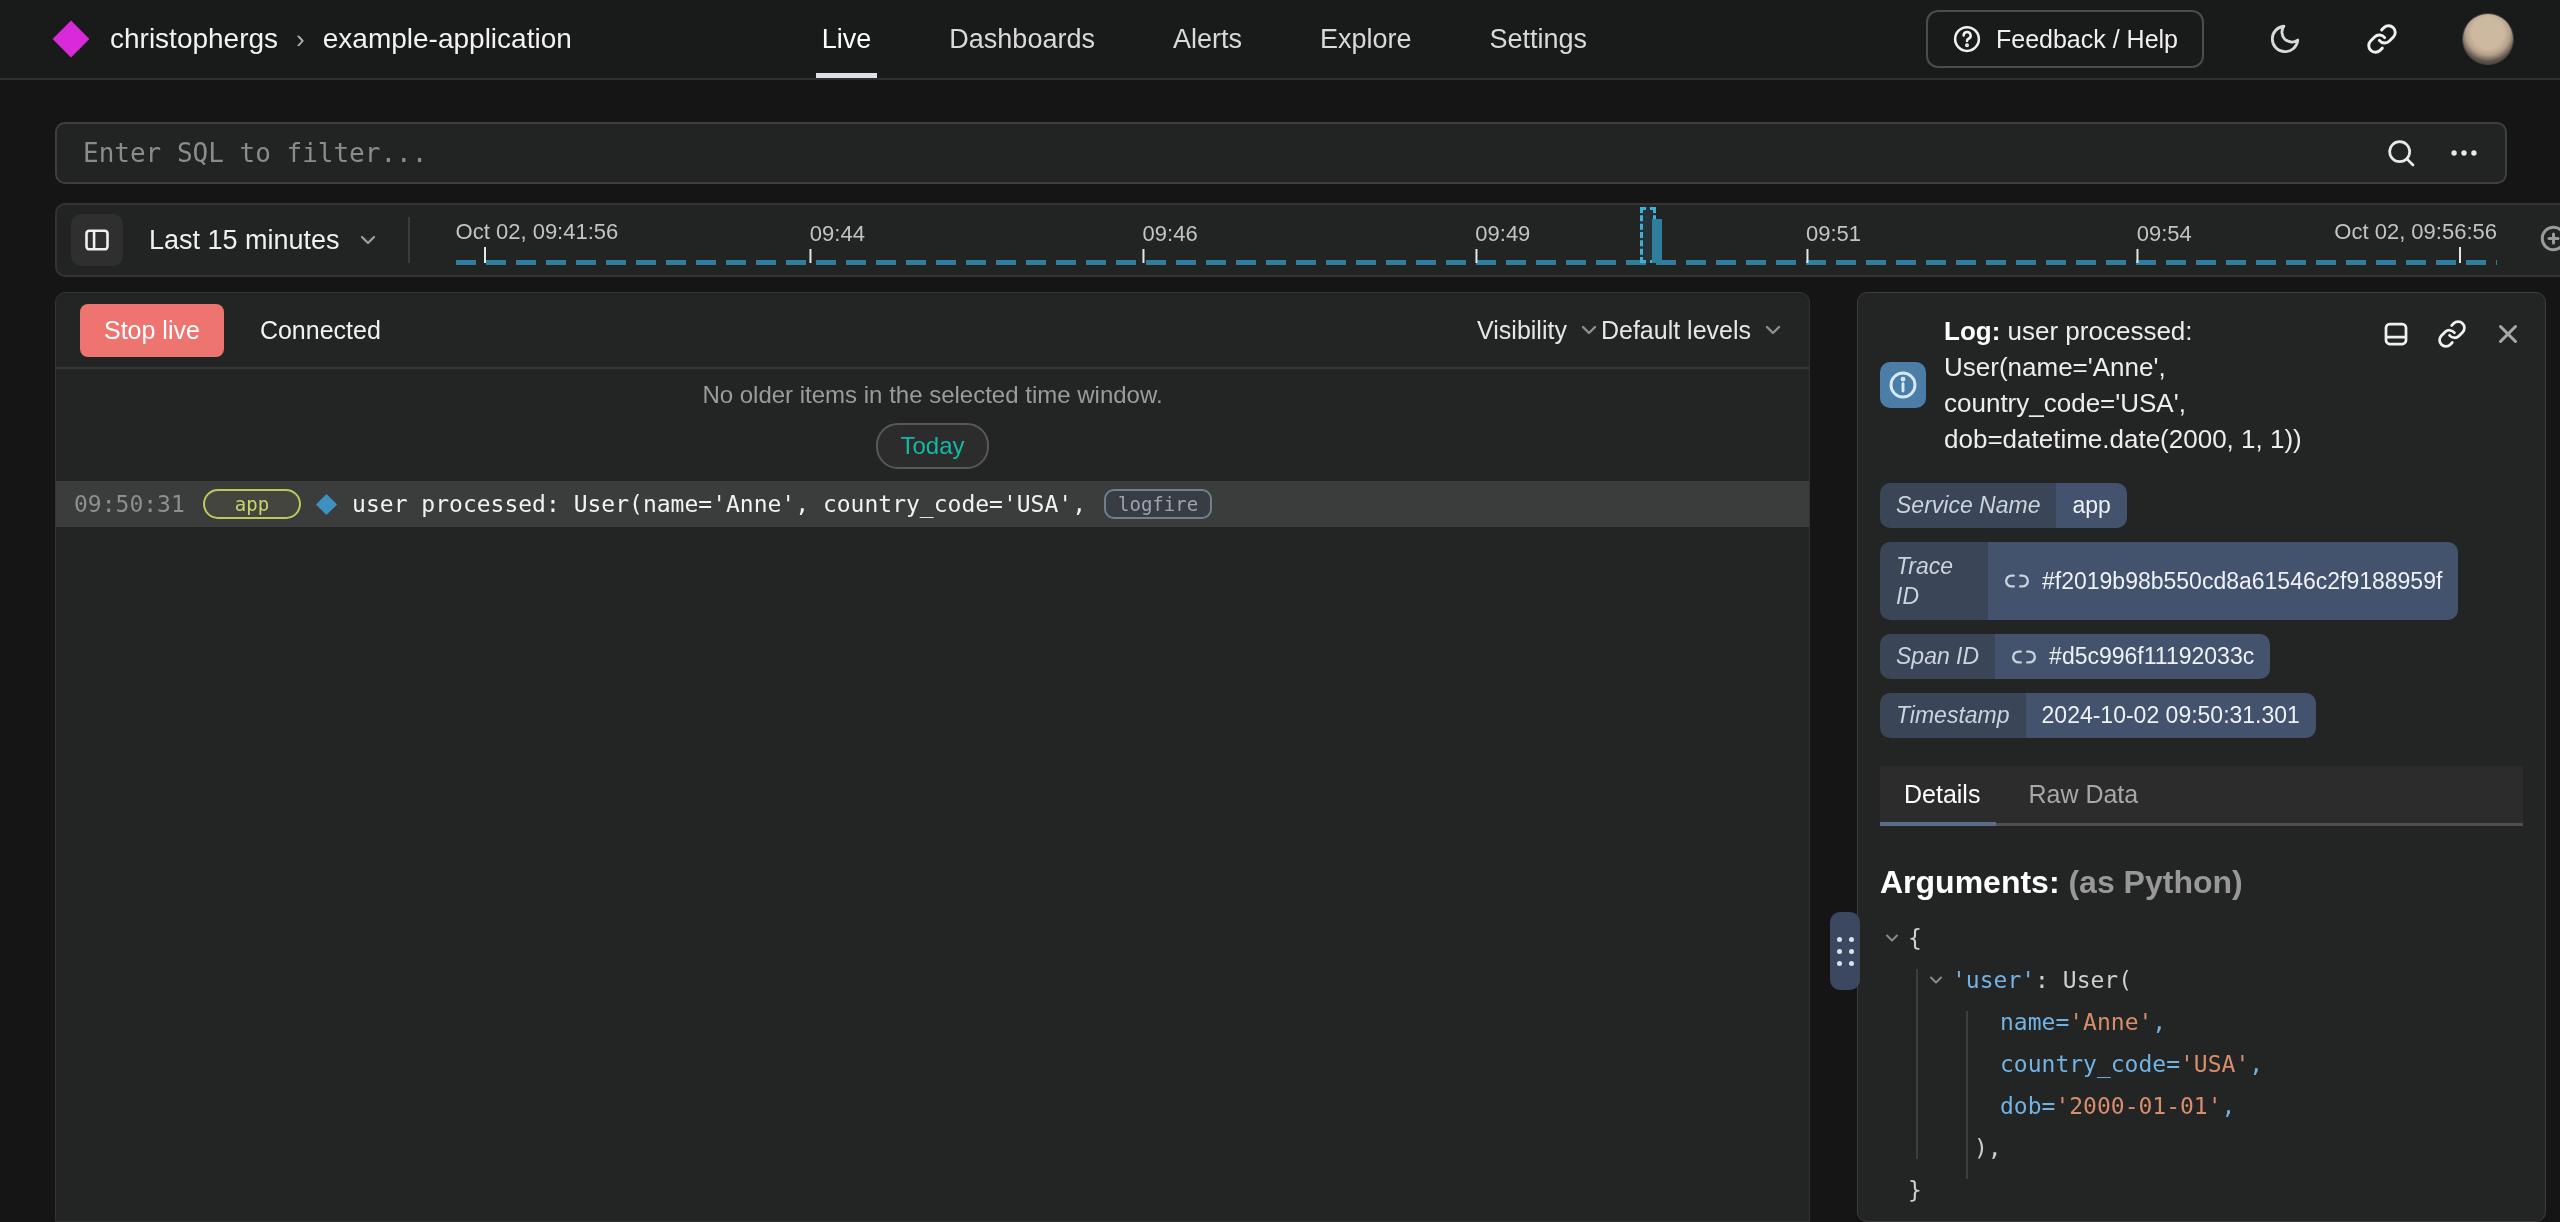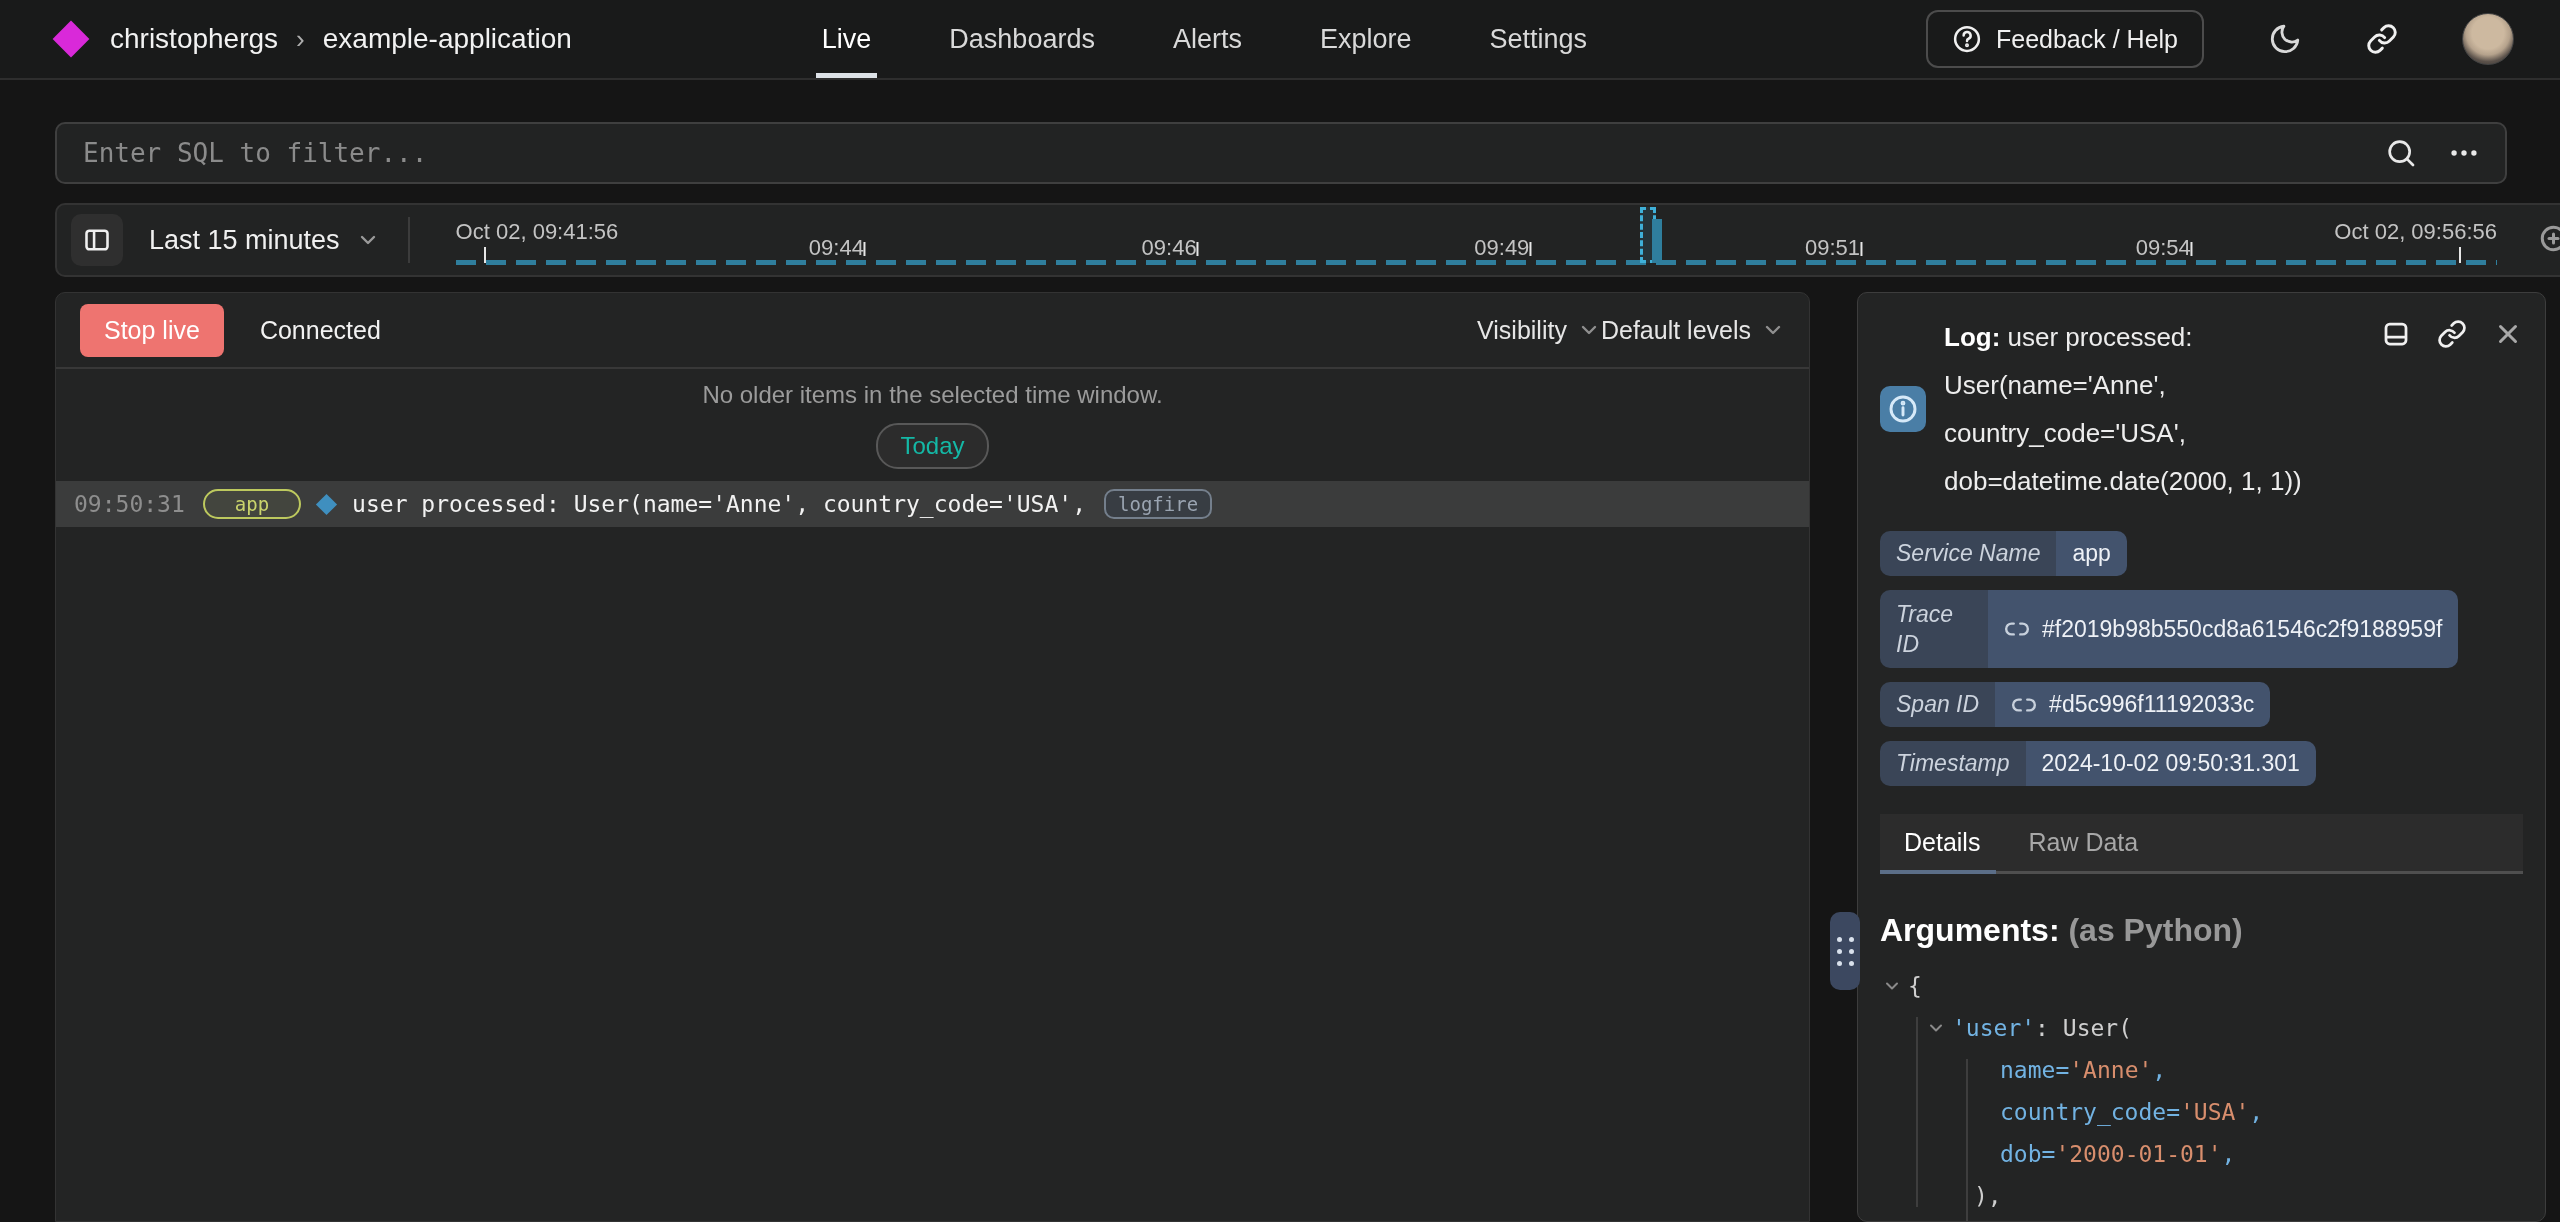--- a/index.html
+++ b/index.html
@@ -46,21 +46,21 @@
   
   .timelinebar{position:absolute;left:55px;top:203px;width:2540px;height:74px;background:#222323;
     border:2px solid #333;border-radius:10px;display:flex;align-items:center;padding:0 20px 0 14px;}
   .tl-toggle{width:52px;height:52px;border-radius:10px;background:#2f2f2f;border:none;cursor:pointer;
     display:flex;align-items:center;justify-content:center;margin-right:26px;}
   .tl-range{display:flex;align-items:center;gap:16px;font-size:27px;color:#f0f0f0;cursor:pointer;margin-right:28px;}
   .tl-divider{width:2px;height:46px;background:#3c3c3c;margin-right:46px;}
   .tl-track{position:relative;flex:1;height:100%;margin-right:40px;}
   .tl-baseline{position:absolute;left:0;right:0;bottom:10px;height:5px;
     background:repeating-linear-gradient(to right,var(--teal) 0,var(--teal) 20px,transparent 20px,transparent 30px);}
-  .tl-tick{position:absolute;bottom:12px;transform:translateX(-50%);display:flex;flex-direction:row;align-items:center;}
+  .tl-tick{position:absolute;bottom:12px;transform:translateX(-50%);display:flex;flex-direction:column;align-items:flex-start;}
   .tl-tick .lbl{font-size:22px;color:#c3c3c3;margin-bottom:2px;}
   .tl-tick .bar{width:2px;height:14px;background:#e6e6e6;}
   .tl-end{position:absolute;bottom:12px;display:flex;flex-direction:column;}
   .tl-end .lbl{font-size:22px;color:#c3c3c3;margin-bottom:2px;}
   .tl-end .bar{width:2px;height:16px;background:#e6e6e6;}
   .tl-spike-outline{position:absolute;bottom:12px;left:58%;width:16px;height:56px;
     border:3px dashed var(--teal_bright);background:rgba(63,176,216,0.12);}
   .tl-spike-solid{position:absolute;bottom:12px;left:calc(58% + 12px);width:10px;height:44px;background:var(--teal);}
   .tl-zoom{background:none;border:none;cursor:pointer;color:#9a9a9a;display:flex;align-items:center;}
 
@@ -91,21 +91,21 @@
     border-radius:10px;display:flex;align-items:center;justify-content:center;cursor:col-resize;z-index:5;}
   .dots{display:grid;grid-template-columns:repeat(2,5px);grid-template-rows:repeat(3,5px);gap:7px;}
   .dots i{width:5px;height:5px;border-radius:50%;background:#d9e1ec;}
 
   
   .detail-panel{position:absolute;left:1857px;top:292px;width:689px;height:930px;background:var(--panel-bg);
     border:1px solid #3d3d3d;border-radius:10px;padding:20px 0 0 0;overflow:hidden;}
   .dp-header{display:flex;padding:0 22px;gap:18px;}
   .info-chip{align-self:center;flex:0 0 auto;width:46px;height:46px;border-radius:10px;background:var(--info_blue);
     display:flex;align-items:center;justify-content:center;}
-  .dp-title{flex:0 1 400px;font-size:26px;line-height:48px;color:#ededed;word-wrap:break-word;}
+  .dp-title{flex:0 1 400px;font-size:26px;line-height:36px;color:#ededed;word-wrap:break-word;}
   .dp-title b{font-weight:bold;color:#ffffff;}
   .dp-actions{margin-left:auto;display:flex;gap:26px;align-self:flex-start;padding-top:6px;}
   .dp-attrs{display:flex;flex-direction:column;align-items:flex-start;gap:14px;margin:26px 22px 0 22px;}
   .pill{display:flex;border-radius:10px;overflow:hidden;font-size:23px;max-width:645px;}
   .pill .plabel{background:var(--pill_label_bg);color:#ccd3dd;font-style:italic;padding:9px 16px;
     display:flex;align-items:center;flex:0 0 auto;}
   .pill .pvalue{background:var(--pill_value_bg);color:#eef1f6;padding:9px 16px;display:flex;
     align-items:center;gap:12px;white-space:nowrap;}
   .pill.wide .plabel{width:108px;white-space:normal;line-height:30px;}
   .pill .link-ic{flex:0 0 auto;display:flex;color:#c7d0dc;}

